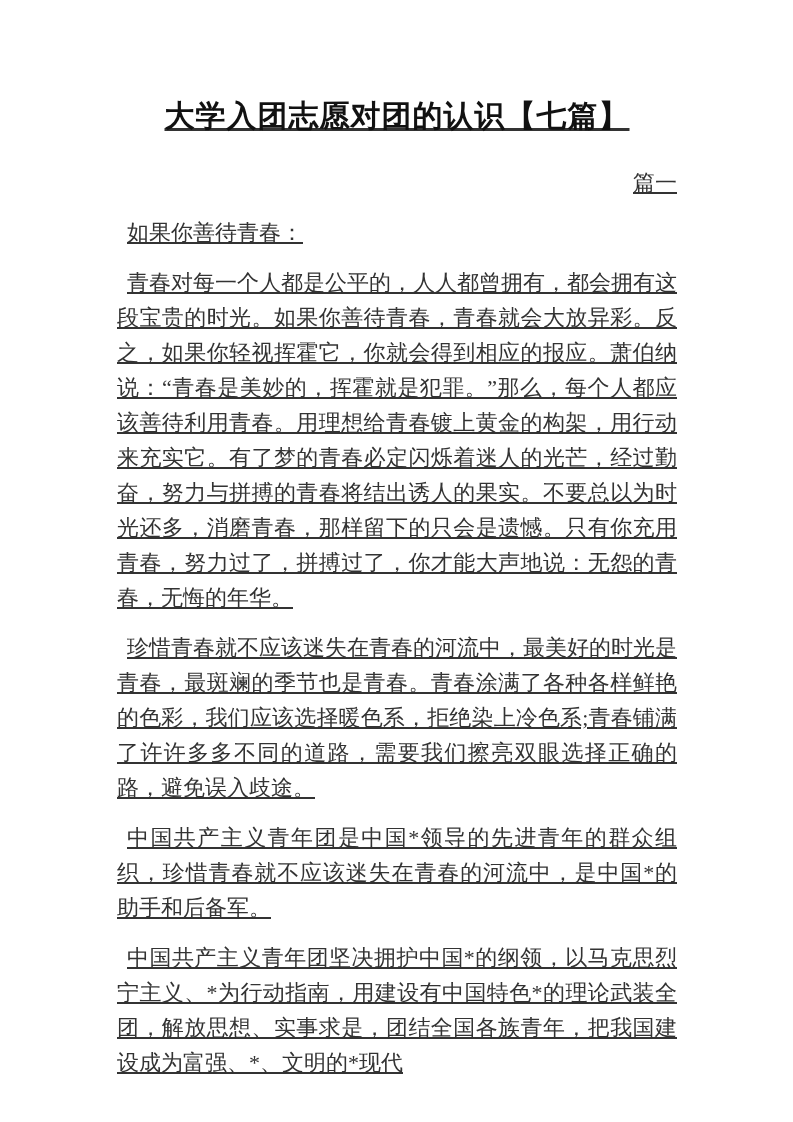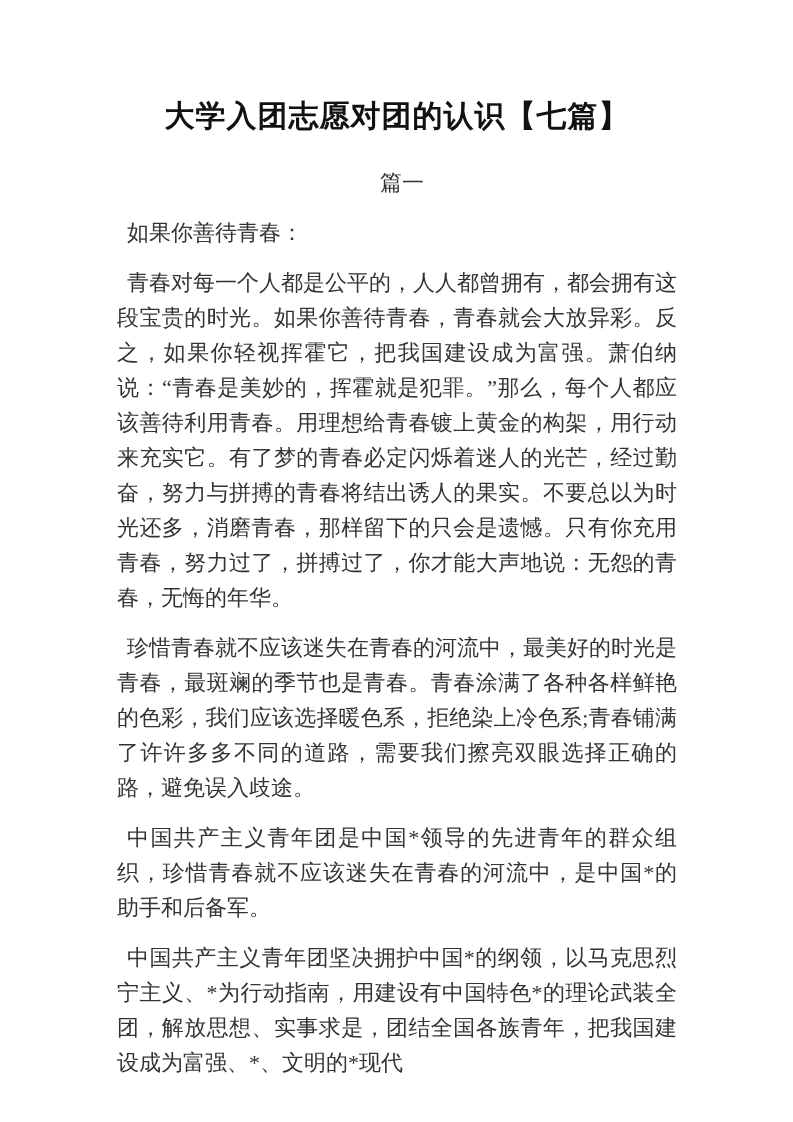--- a/index.html
+++ b/index.html
@@ -10,20 +10,21 @@
   .page {
     position: relative;
     width: 793px;
     height: 1122px;
     background: #ffffff;
     box-sizing: border-box;
     padding: 68px 116px 0 117px;
     overflow: hidden;
     font-family: "Liberation Serif", "DejaVu Serif", serif;
     color: #333333;
+    text-decoration: underline;
   }
   .doc-title {
     margin: 0 0 28px 0;
     padding-top: 27px;
     text-align: center;
     font-size: 30px;
     line-height: 42px;
     font-weight: 700;
     color: #111111;
     letter-spacing: 1px;
@@ -31,35 +32,35 @@
   .para {
     margin: 15px 0;
     font-size: 22px;
     line-height: 35px;
     text-align: justify;
     text-indent: 10px;
     word-break: break-all;
     color: #333333;
   }
   .para.section-label {
-    text-align: center;
+    text-align: right;
     margin-top: 8px;
   }
 </style>
 </head>
 <body>
 
 <div class="page">
   <h1 class="doc-title">大学入团志愿对团的认识【七篇】</h1>
 
   <p class="para section-label">篇一</p>
 
   <p class="para">如果你善待青春：</p>
 
 
-  <p class="para">青春对每一个人都是公平的，人人都曾拥有，都会拥有这段宝贵的时光。如果你善待青春，青春就会大放异彩。反之，如果你轻视挥霍它，把我国建设成为富强。萧伯纳说：“青春是美妙的，挥霍就是犯罪。”那么，每个人都应该善待利用青春。用理想给青春镀上黄金的构架，用行动来充实它。有了梦的青春必定闪烁着迷人的光芒，经过勤奋，努力与拼搏的青春将结出诱人的果实。不要总以为时光还多，消磨青春，那样留下的只会是遗憾。只有你充用青春，努力过了，拼搏过了，你才能大声地说：无怨的青春，无悔的年华。</p>
+  <p class="para">青春对每一个人都是公平的，人人都曾拥有，都会拥有这段宝贵的时光。如果你善待青春，青春就会大放异彩。反之，如果你轻视挥霍它，你就会得到相应的报应。萧伯纳说：“青春是美妙的，挥霍就是犯罪。”那么，每个人都应该善待利用青春。用理想给青春镀上黄金的构架，用行动来充实它。有了梦的青春必定闪烁着迷人的光芒，经过勤奋，努力与拼搏的青春将结出诱人的果实。不要总以为时光还多，消磨青春，那样留下的只会是遗憾。只有你充用青春，努力过了，拼搏过了，你才能大声地说：无怨的青春，无悔的年华。</p>
 
   <p class="para">珍惜青春就不应该迷失在青春的河流中，最美好的时光是青春，最斑斓的季节也是青春。青春涂满了各种各样鲜艳的色彩，我们应该选择暖色系，拒绝染上冷色系;青春铺满了许许多多不同的道路，需要我们擦亮双眼选择正确的路，避免误入歧途。</p>
 
   <p class="para">中国共产主义青年团是中国*领导的先进青年的群众组织，珍惜青春就不应该迷失在青春的河流中，是中国*的助手和后备军。</p>
 
   <p class="para">中国共产主义青年团坚决拥护中国*的纲领，以马克思烈宁主义、*为行动指南，用建设有中国特色*的理论武装全团，解放思想、实事求是，团结全国各族青年，把我国建设成为富强、*、文明的*现代</p>
 </div>
 
 </body></html>

